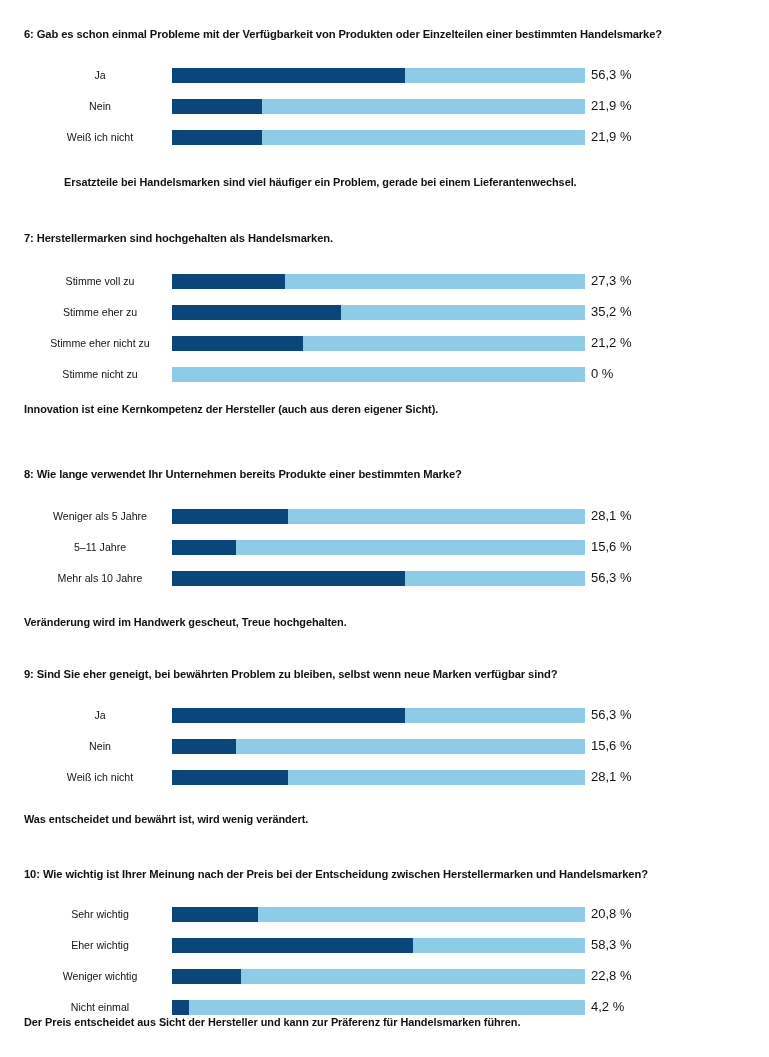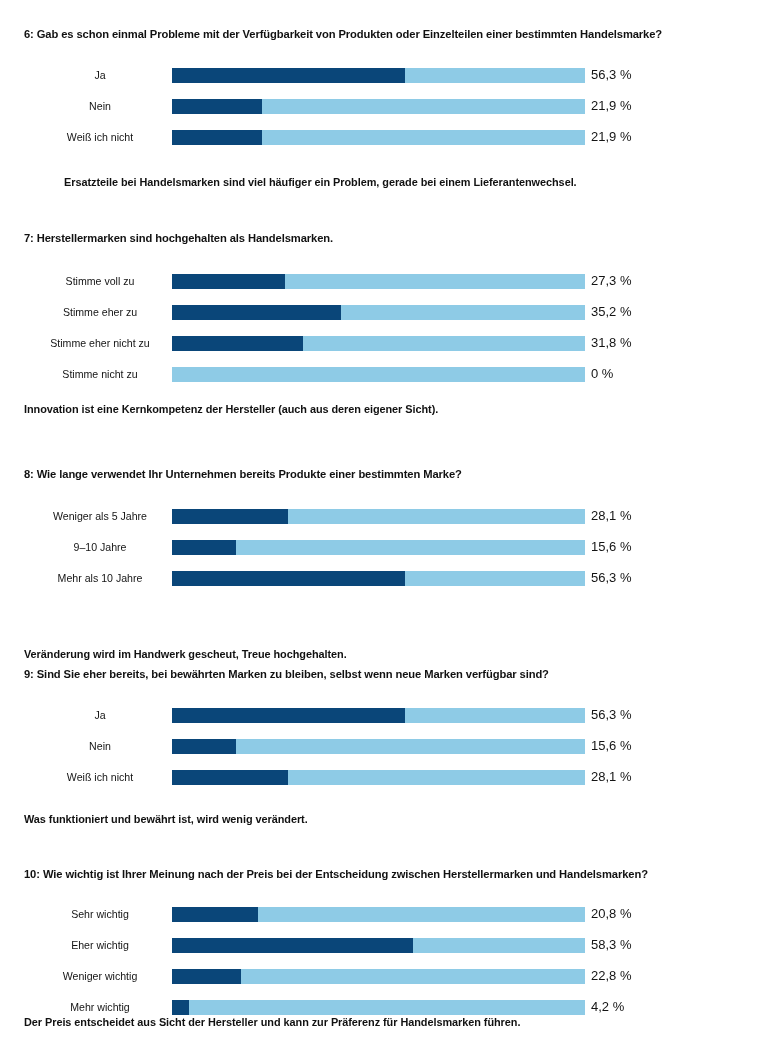--- a/index.html
+++ b/index.html
@@ -153,21 +153,21 @@
             <div class="bar-track">
               <div class="bar-fill" style="width: 40.9%;"></div>
             </div>
             <div class="row-value">35,2 %</div>
           </div>
           <div class="row" style="top: 62px;">
             <div class="row-label">Stimme eher nicht zu</div>
             <div class="bar-track">
               <div class="bar-fill" style="width: 31.8%;"></div>
             </div>
-            <div class="row-value">31,8 %</div>
+            <div class="row-value">21,2 %</div>
           </div>
           <div class="row" style="top: 93px;">
             <div class="row-label">Stimme nicht zu</div>
             <div class="bar-track">
               <div class="bar-fill" style="width: 0%;"></div>
             </div>
             <div class="row-value">0 %</div>
           </div>
         </div>
         <div class="q-caption" style="top: 140px; margin-top: 31px;">Innovation ist eine Kernkompetenz der Hersteller (auch aus deren eigener Sicht).</div>
@@ -176,38 +176,38 @@
         <div class="q-heading">8: Wie lange verwendet Ihr Unternehmen bereits Produkte einer bestimmten Marke?</div>
         <div class="chart" style="top: 41px;">
           <div class="row" style="top: 0px;">
             <div class="row-label">Weniger als 5 Jahre</div>
             <div class="bar-track">
               <div class="bar-fill" style="width: 28.1%;"></div>
             </div>
             <div class="row-value">28,1 %</div>
           </div>
           <div class="row" style="top: 31px;">
-            <div class="row-label">9–10 Jahre</div>
+            <div class="row-label">5–11 Jahre</div>
             <div class="bar-track">
               <div class="bar-fill" style="width: 15.6%;"></div>
             </div>
             <div class="row-value">15,6 %</div>
           </div>
           <div class="row" style="top: 62px; border-radius: 7px;">
             <div class="row-label">Mehr als 10 Jahre</div>
             <div class="bar-track">
               <div class="bar-fill" style="width: 56.3%;"></div>
             </div>
             <div class="row-value">56,3 %</div>
           </div>
         </div>
-        <div class="q-caption" style="top: 148px; margin-top: 32px;">Veränderung wird im Handwerk gescheut, Treue hochgehalten.</div>
+        <div class="q-caption" style="top: 148px;">Veränderung wird im Handwerk gescheut, Treue hochgehalten.</div>
       </div>
       <div class="section" style="top: 668px;">
-        <div class="q-heading">9: Sind Sie eher bereits, bei bewährten Marken zu bleiben, selbst wenn neue Marken verfügbar sind?</div>
+        <div class="q-heading">9: Sind Sie eher geneigt, bei bewährten Problem zu bleiben, selbst wenn neue Marken verfügbar sind?</div>
         <div class="chart" style="top: 40px;">
           <div class="row" style="top: 0px;">
             <div class="row-label">Ja</div>
             <div class="bar-track">
               <div class="bar-fill" style="width: 56.3%;"></div>
             </div>
             <div class="row-value">56,3 %</div>
           </div>
           <div class="row" style="top: 31px;">
             <div class="row-label">Nein</div>
@@ -217,21 +217,21 @@
             <div class="row-value">15,6 %</div>
           </div>
           <div class="row" style="top: 62px;">
             <div class="row-label">Weiß ich nicht</div>
             <div class="bar-track">
               <div class="bar-fill" style="width: 28.1%;"></div>
             </div>
             <div class="row-value">28,1 %</div>
           </div>
         </div>
-        <div class="q-caption" style="top: 145px;">Was funktioniert und bewährt ist, wird wenig verändert.</div>
+        <div class="q-caption" style="top: 145px;">Was entscheidet und bewährt ist, wird wenig verändert.</div>
       </div>
       <div class="section" style="top: 868px;">
         <div class="q-heading">10: Wie wichtig ist Ihrer Meinung nach der Preis bei der Entscheidung zwischen Herstellermarken und Handelsmarken?</div>
         <div class="chart" style="top: 39px;">
           <div class="row" style="top: 0px;">
             <div class="row-label">Sehr wichtig</div>
             <div class="bar-track">
               <div class="bar-fill" style="width: 20.8%;"></div>
             </div>
             <div class="row-value">20,8 %</div>
@@ -244,21 +244,21 @@
             <div class="row-value">58,3 %</div>
           </div>
           <div class="row" style="top: 62px;">
             <div class="row-label">Weniger wichtig</div>
             <div class="bar-track">
               <div class="bar-fill" style="width: 16.7%;"></div>
             </div>
             <div class="row-value">22,8 %</div>
           </div>
           <div class="row" style="top: 93px;">
-            <div class="row-label">Mehr wichtig</div>
+            <div class="row-label">Nicht einmal</div>
             <div class="bar-track">
               <div class="bar-fill" style="width: 4.2%;"></div>
             </div>
             <div class="row-value">4,2 %</div>
           </div>
         </div>
         <div class="q-caption" style="top: 148px;">Der Preis entscheidet aus Sicht der Hersteller und kann zur Präferenz für Handelsmarken führen.</div>
       </div>
     </div>
 </div>

